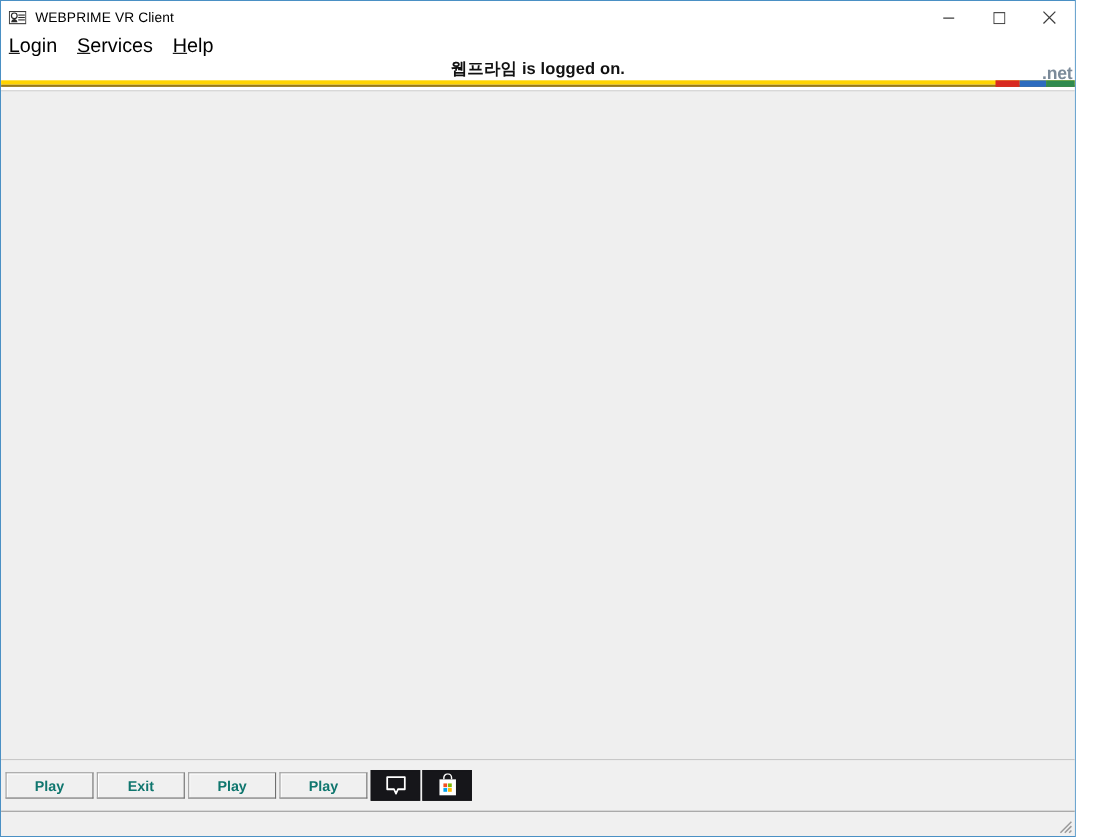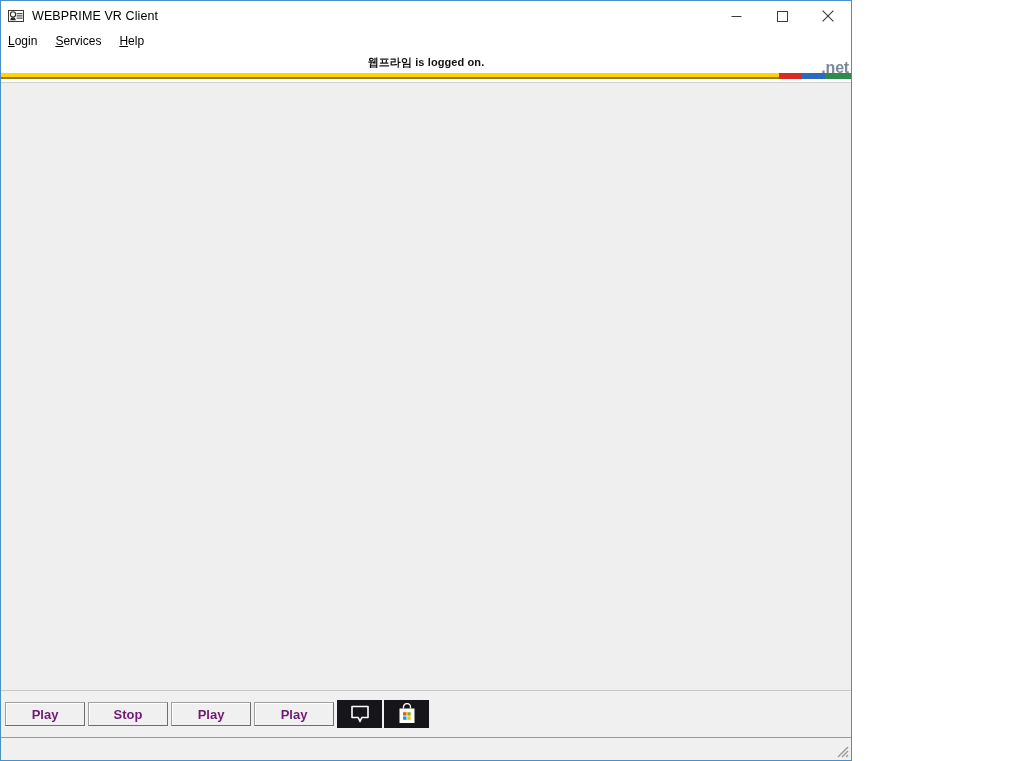--- a/index.html
+++ b/index.html
@@ -9,21 +9,21 @@
   }
   body {
     width: 1010px;
     height: 761px;
     font-family: "Liberation Sans", sans-serif;
     overflow: hidden;
   }
 
   .app-window {
     position: relative;
-    width: 852px;
+    width: 978px;
     height: 761px;
     box-sizing: border-box;
     border: 1px solid #4a90c4;
     background: #ffffff;
     display: flex;
     flex-direction: column;
   }
 
   
   .title-bar {
@@ -70,21 +70,21 @@
   
   .menu-bar {
     height: 21px;
     min-height: 21px;
     background: #ffffff;
     display: flex;
     align-items: center;
     padding-left: 7px;
   }
   .menu-item {
-    font-size: 12px;
+    font-size: 18px;
     color: #000000;
     margin-right: 18px;
     white-space: nowrap;
     line-height: 15px;
     text-align: center;
   }
   .menu-item .accel {
     text-decoration: underline;
   }
 
@@ -92,21 +92,21 @@
   .banner {
     position: relative;
     height: 21px;
     min-height: 21px;
     background: #ffffff;
     display: flex;
     align-items: center;
     justify-content: center;
   }
   .banner-text {
-    font-size: 11px;
+    font-size: 15px;
     font-weight: bold;
     color: #111111;
     white-space: nowrap;
     letter-spacing: 0.1px;
   }
   .dotnet-wordmark {
     position: absolute;
     right: 2px;
     bottom: -1px;
     font-size: 16px;
@@ -176,21 +176,21 @@
     min-width: 80px;
     margin-right: 3px;
     background: #f0f0f0;
     border: 1px solid #a0a0a0;
     border-right-color: #6e6e6e;
     border-bottom-color: #6e6e6e;
     box-shadow: inset 1px 1px 0 #ffffff;
     font-family: "Liberation Sans", sans-serif;
     font-size: 13px;
     font-weight: bold;
-    color: #701a75;
+    color: #0f766e;
     padding: 0 10px;
     box-sizing: border-box;
     display: flex;
     align-items: center;
     justify-content: center;
     white-space: nowrap;
   }
   .icon-btn {
     width: 45px;
     height: 28px;
@@ -283,21 +283,21 @@
       <span class="seg-red"></span>
       <span class="seg-blue"></span>
       <span class="seg-green"></span>
     </div>
   </div>
 
   <div class="content-area"></div>
 
   <div class="button-bar">
     <div class="tbtn">Play</div>
-    <div class="tbtn">Stop</div>
+    <div class="tbtn">Exit</div>
     <div class="tbtn">Play</div>
     <div class="tbtn">Play</div>
 
     <div class="icon-btn">
       <svg width="20" height="19" viewBox="0 0 20 19">
         <path d="M2 1.5h16v11h-6.2L10 16.5l-1.8-4H2z" fill="none" stroke="#ffffff" stroke-width="1.6" stroke-linejoin="round"></path>
       </svg>
     </div>
 
     <div class="icon-btn">

